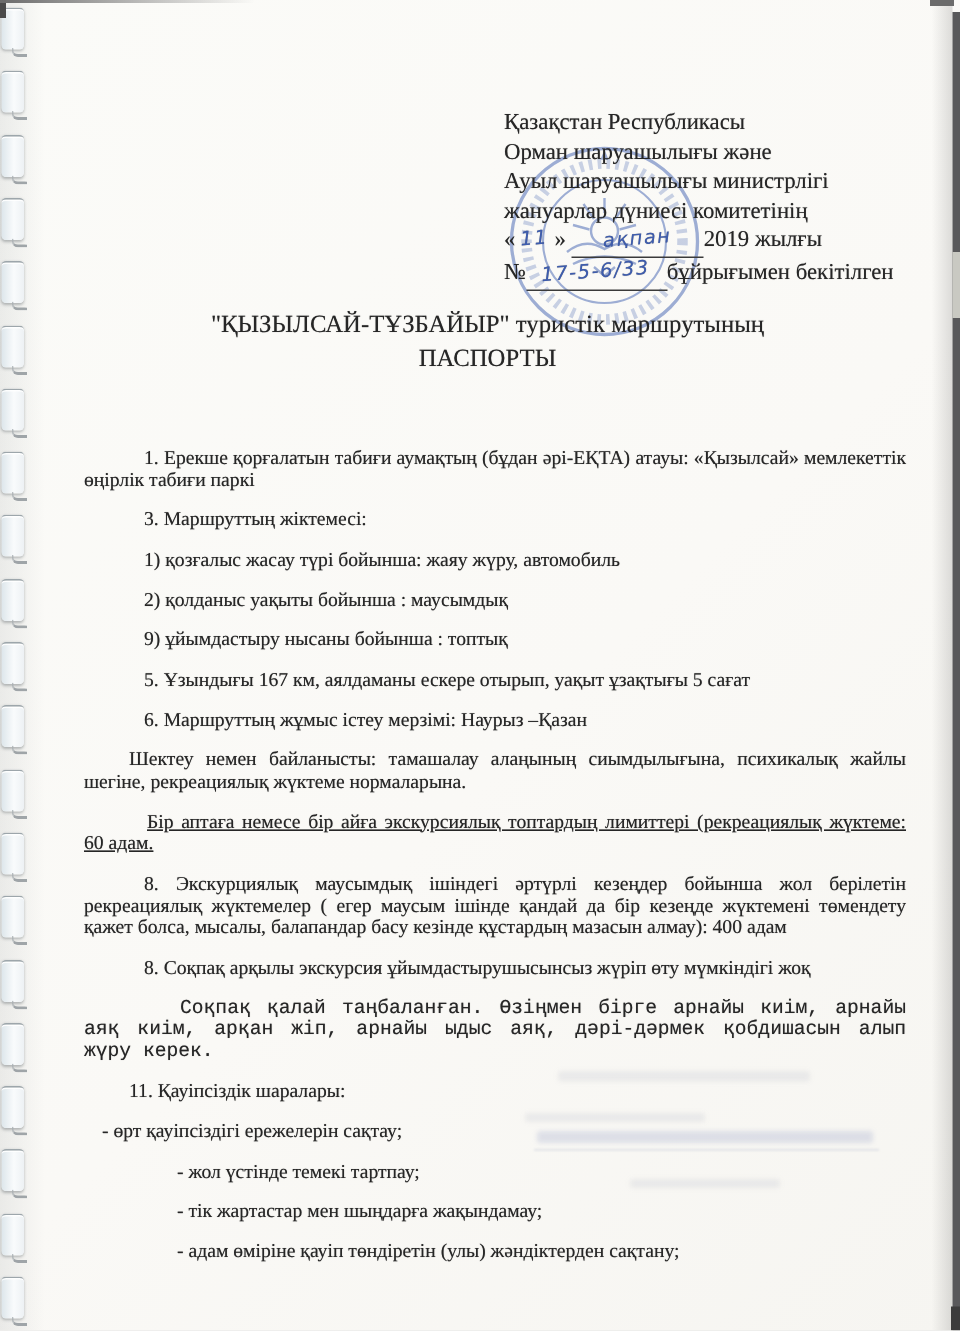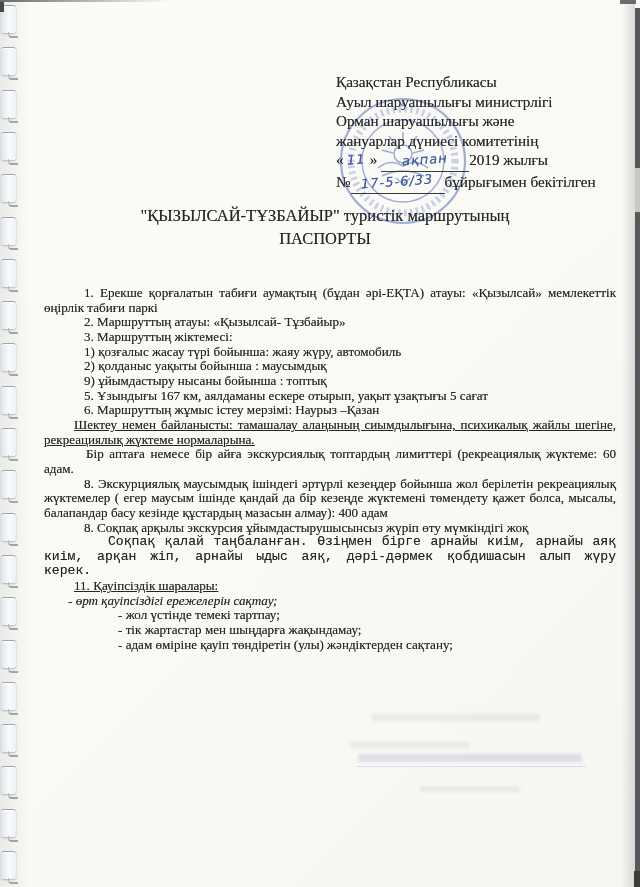--- a/index.html
+++ b/index.html
@@ -50,26 +50,26 @@
   .blank-no{width:94px;}
 
   
   .stamp{position:absolute;left:330px;top:88px;z-index:2;opacity:.55;mix-blend-mode:multiply;filter:blur(.3px);}
 
   
   .doc-title{position:absolute;left:30px;right:20px;top:204px;text-align:center;font-size:16.5px;line-height:23px;z-index:3;}
 
   
   .body-text{position:absolute;left:44px;top:286px;width:572px;font-size:13.1px;line-height:14.65px;z-index:3;}
-  .bl{margin:0;text-align:justify;}
+  .bl{margin:12px;text-align:justify;}
   .ind-n{text-indent:40px;}
-  .ind-s{text-indent:30px;text-decoration:underline;}
-  .ind-b{text-indent:42px;}
+  .ind-s{text-indent:30px;}
+  .ind-b{text-indent:42px;text-decoration:underline;}
   .ind-m{text-indent:64px;font-family:Liberation Mono, monospace;}
-  .ind-d0{margin-left:24px;text-align:left;font-style:italic;}
+  .ind-d0{margin-left:24px;text-align:left;}
   .ind-d1{margin-left:74px;text-align:left;}
 
   
   .approval,.doc-title,.body-text{text-shadow:0 0 .5px rgba(35,35,35,.55);}
 
   
   .ghost{position:absolute;background:rgba(110,120,150,.10);filter:blur(1.6px);border-radius:2px;z-index:1;}
   .ghost-sig{background:rgba(80,100,165,.16);}
   .ghost-rule{position:absolute;height:1px;background:rgba(90,105,160,.18);filter:blur(.6px);z-index:1;}
 </style>
@@ -122,42 +122,41 @@
         <path d="M48 80 Q60 70 73 78 Q86 70 98 80"></path>
         <path d="M52 88 Q73 78 94 88"></path>
         <path d="M66 90 L73 96 L80 90"></path>
       </g>
       <path d="M71 18 L75 18 L73 13 Z" fill="#5271bd"></path>
     </g>
   </svg>
 
   <div class="approval">
     <div>Қазақстан Республикасы</div>
+    <div>Орман шаруашылығы және</div>
     <div>Ауыл шаруашылығы министрлігі</div>
-    <div>Орман шаруашылығы және</div>
     <div>жануарлар дүниесі комитетінің</div>
     <div>
       <span>«</span>
       <span class="hand">11</span>
       <span>»</span>
       <span class="blank blank-month"><span class="hand">ақпан</span></span><span>2019 жылғы</span>
     </div>
     <div>
       <span>№</span><span class="blank blank-no"><span class="hand">17-5-6/33</span></span><span>бұйрығымен бекітілген</span>
     </div>
   </div>
 
   <div class="doc-title">
     <div>"ҚЫЗЫЛСАЙ-ТҰЗБАЙЫР" туристік маршрутының</div>
     <div>ПАСПОРТЫ</div>
   </div>
 
   <div class="body-text">
       <p class="bl ind-n">1.  Ерекше қорғалатын табиғи аумақтың (бұдан әрі-ЕҚТА)  атауы: «Қызылсай»  мемлекеттік өңірлік табиғи паркі</p>
-      <p class="bl ind-n">2.  Маршруттың атауы: «Қызылсай- Тұзбайыр»</p>
       <p class="bl ind-n">3.  Маршруттың жіктемесі:</p>
       <p class="bl ind-n">1)  қозғалыс жасау түрі бойынша: жаяу жүру, автомобиль</p>
       <p class="bl ind-n">2)  қолданыс уақыты бойынша : маусымдық</p>
       <p class="bl ind-n">9)  ұйымдастыру нысаны бойынша : топтық</p>
       <p class="bl ind-n">5.  Ұзындығы 167 км, аялдаманы ескере отырып, уақыт ұзақтығы  5 сағат</p>
       <p class="bl ind-n">6.  Маршруттың жұмыс істеу мерзімі: Наурыз –Қазан</p>
       <p class="bl ind-s">Шектеу немен байланысты: тамашалау алаңының сиымдылығына, психикалық жайлы шегіне, рекреациялық жүктеме нормаларына.</p>
       <p class="bl ind-b">Бір аптаға немесе бір айға экскурсиялық топтардың лимиттері (рекреациялық жүктеме: 60 адам.</p>
       <p class="bl ind-n">8.  Экскурциялық маусымдық ішіндегі әртүрлі кезеңдер бойынша жол берілетін рекреациялық жүктемелер ( егер маусым ішінде қандай да бір кезеңде жүктемені төмендету қажет болса, мысалы, балапандар басу кезінде құстардың мазасын алмау): 400 адам</p>
       <p class="bl ind-n">8.  Соқпақ арқылы экскурсия ұйымдастырушысынсыз жүріп өту мүмкіндігі  жоқ</p>

